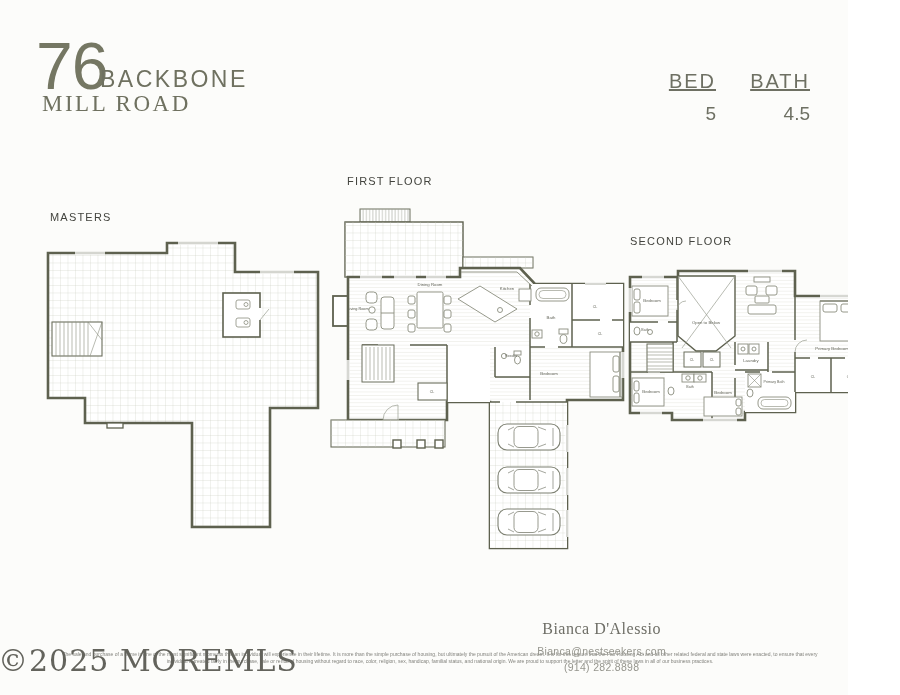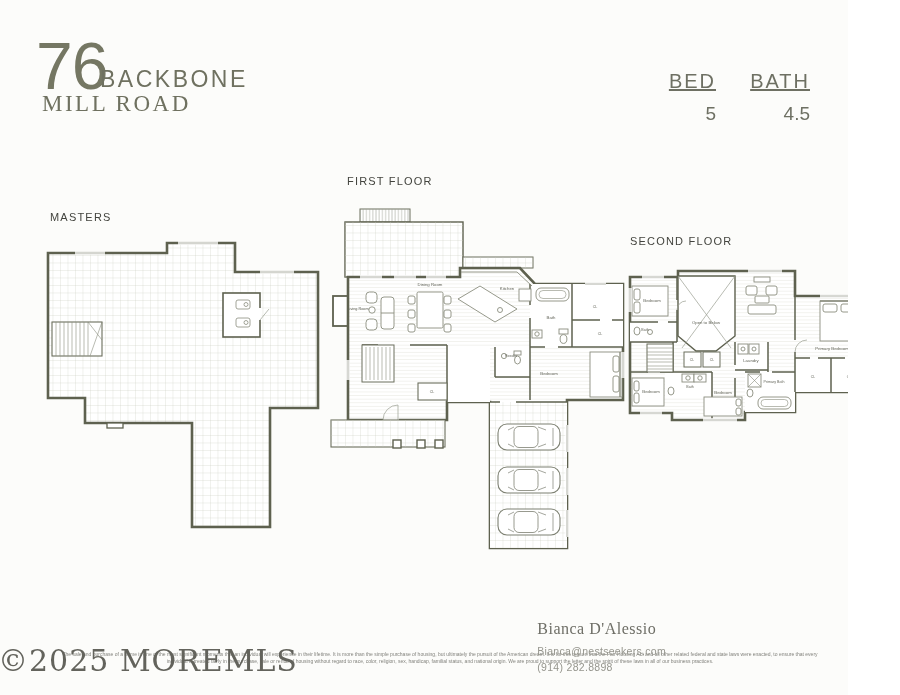--- a/index.html
+++ b/index.html
@@ -18,21 +18,21 @@
   .room-label{font-family:"Liberation Sans",sans-serif;fill:#63655a;}
   
   .logo{position:absolute;left:26px;top:596px;width:82px;text-align:center;}
   .logo .mono{font-family:"DejaVu Serif",serif;font-size:30px;color:#4f4f49;letter-spacing:-7px;padding-left:7px;display:inline-block;line-height:1;}
   .logo .l1{margin-top:3px;font-size:4.4px;letter-spacing:1.4px;color:#6e6e68;}
   .logo .l2{margin-top:1px;font-size:3.5px;letter-spacing:0.9px;color:#8c8c86;}
   .disclaimer{position:absolute;left:60px;top:651px;width:760px;font-size:5px;line-height:6.8px;
               color:#83837d;text-align:center;}
   .watermark{position:absolute;left:-2px;top:643px;font-family:"DejaVu Serif",serif;font-size:30px;
              color:#63635c;letter-spacing:1px;}
-  .agent{position:absolute;top:620px;text-align:left;}
+  .agent{position:absolute;top:620px;text-align:center;}
   .agent .name{font-family:"Liberation Serif",serif;font-size:16px;color:#6e6e66;letter-spacing:0.5px;}
   .agent .email{margin-top:7px;font-size:10.5px;color:#95958d;letter-spacing:0.3px;}
   .agent .phone{margin-top:4px;font-size:10.5px;color:#95958d;letter-spacing:0.3px;}
 </style>
 </head>
 <body>
 
 <div class="page">
 
   <div class="house-num">76</div>

